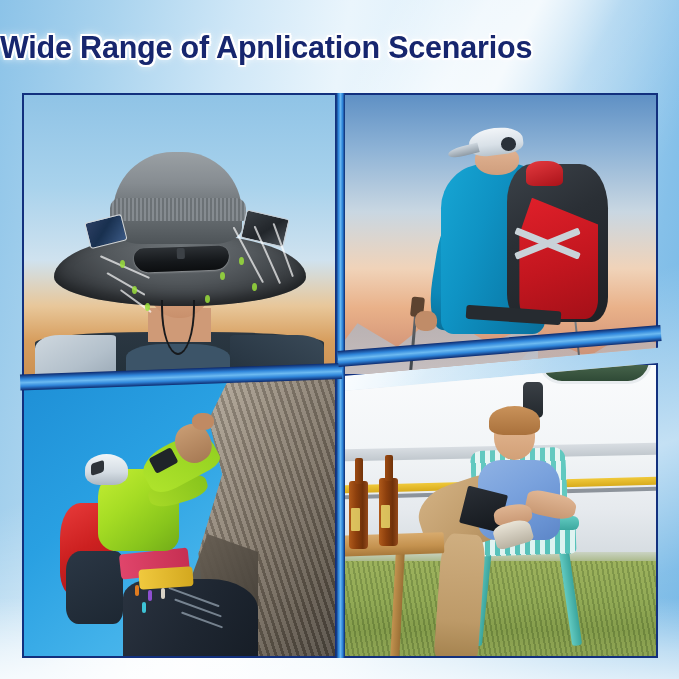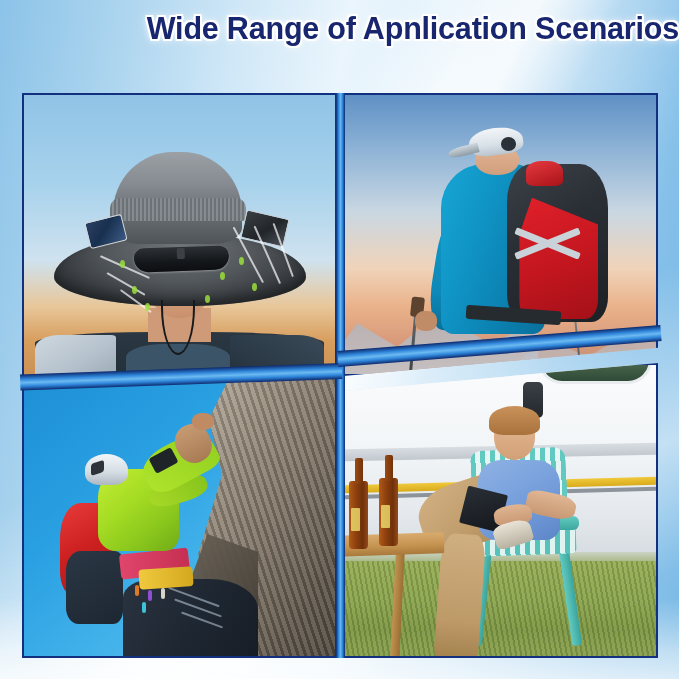--- a/index.html
+++ b/index.html
@@ -35,22 +35,22 @@
     position:absolute; left:0; top:0; width:100%; height:100%;
     background:linear-gradient(160deg, rgba(255,255,255,0) 55%, rgba(255,255,255,0.55) 74%, rgba(255,255,255,0.10) 88%, rgba(255,255,255,0) 100%);
   }
   .bg-sheen-b {
     position:absolute; left:0; top:0; width:100%; height:100%;
     background:linear-gradient(to bottom, rgba(255,255,255,0) 88%, rgba(255,255,255,0.55) 96%, rgba(255,255,255,0.75) 100%);
   }
 
   
   .title-wrap {
-    position:absolute; left:0; top:11px; width:100%;
-    text-align:right; z-index:6;
+    position:absolute; left:0; top:30px; width:100%;
+    text-align:left; z-index:6;
   }
   .title {
     display:inline-block;
     font-size:30.5px;
     font-weight:bold;
     letter-spacing:-0.2px;
     color:#17266e;
     text-shadow:
       -1.6px -1.6px 0 #ffffff,  1.6px -1.6px 0 #ffffff,
       -1.6px  1.6px 0 #ffffff,  1.6px  1.6px 0 #ffffff,

